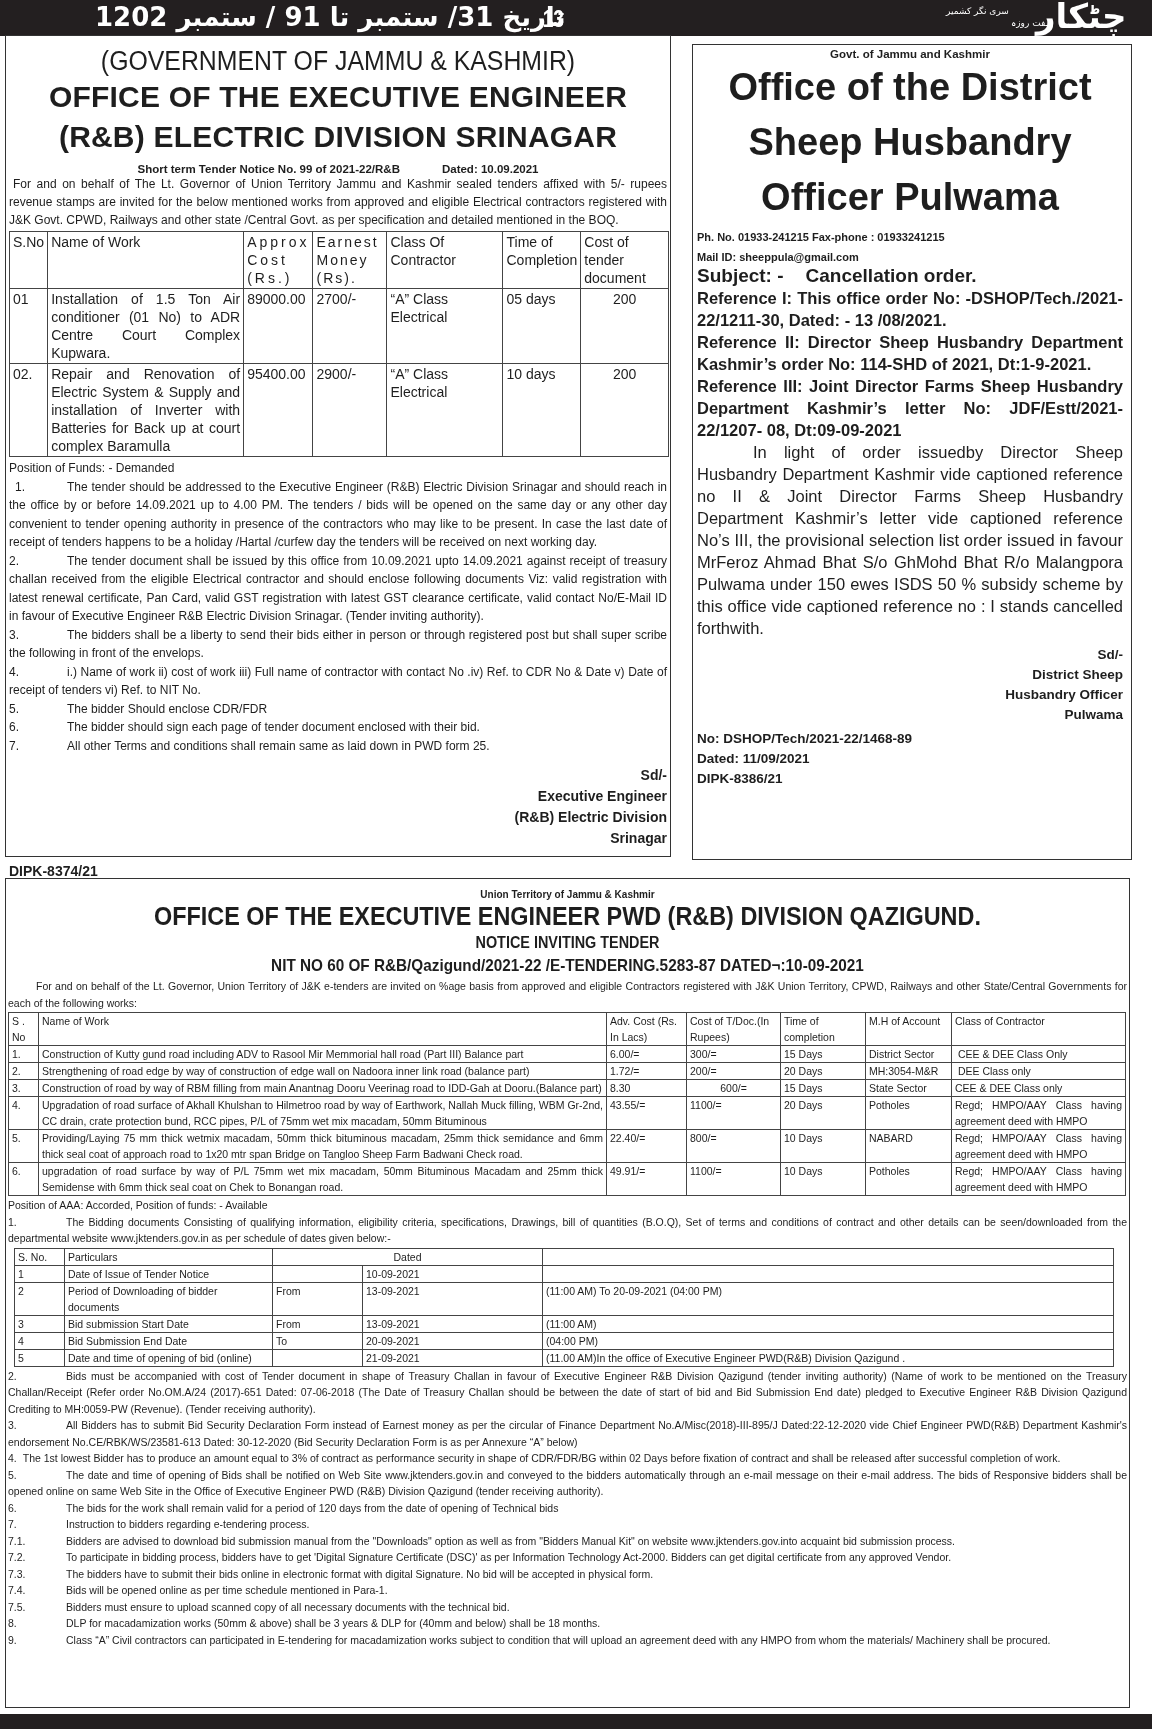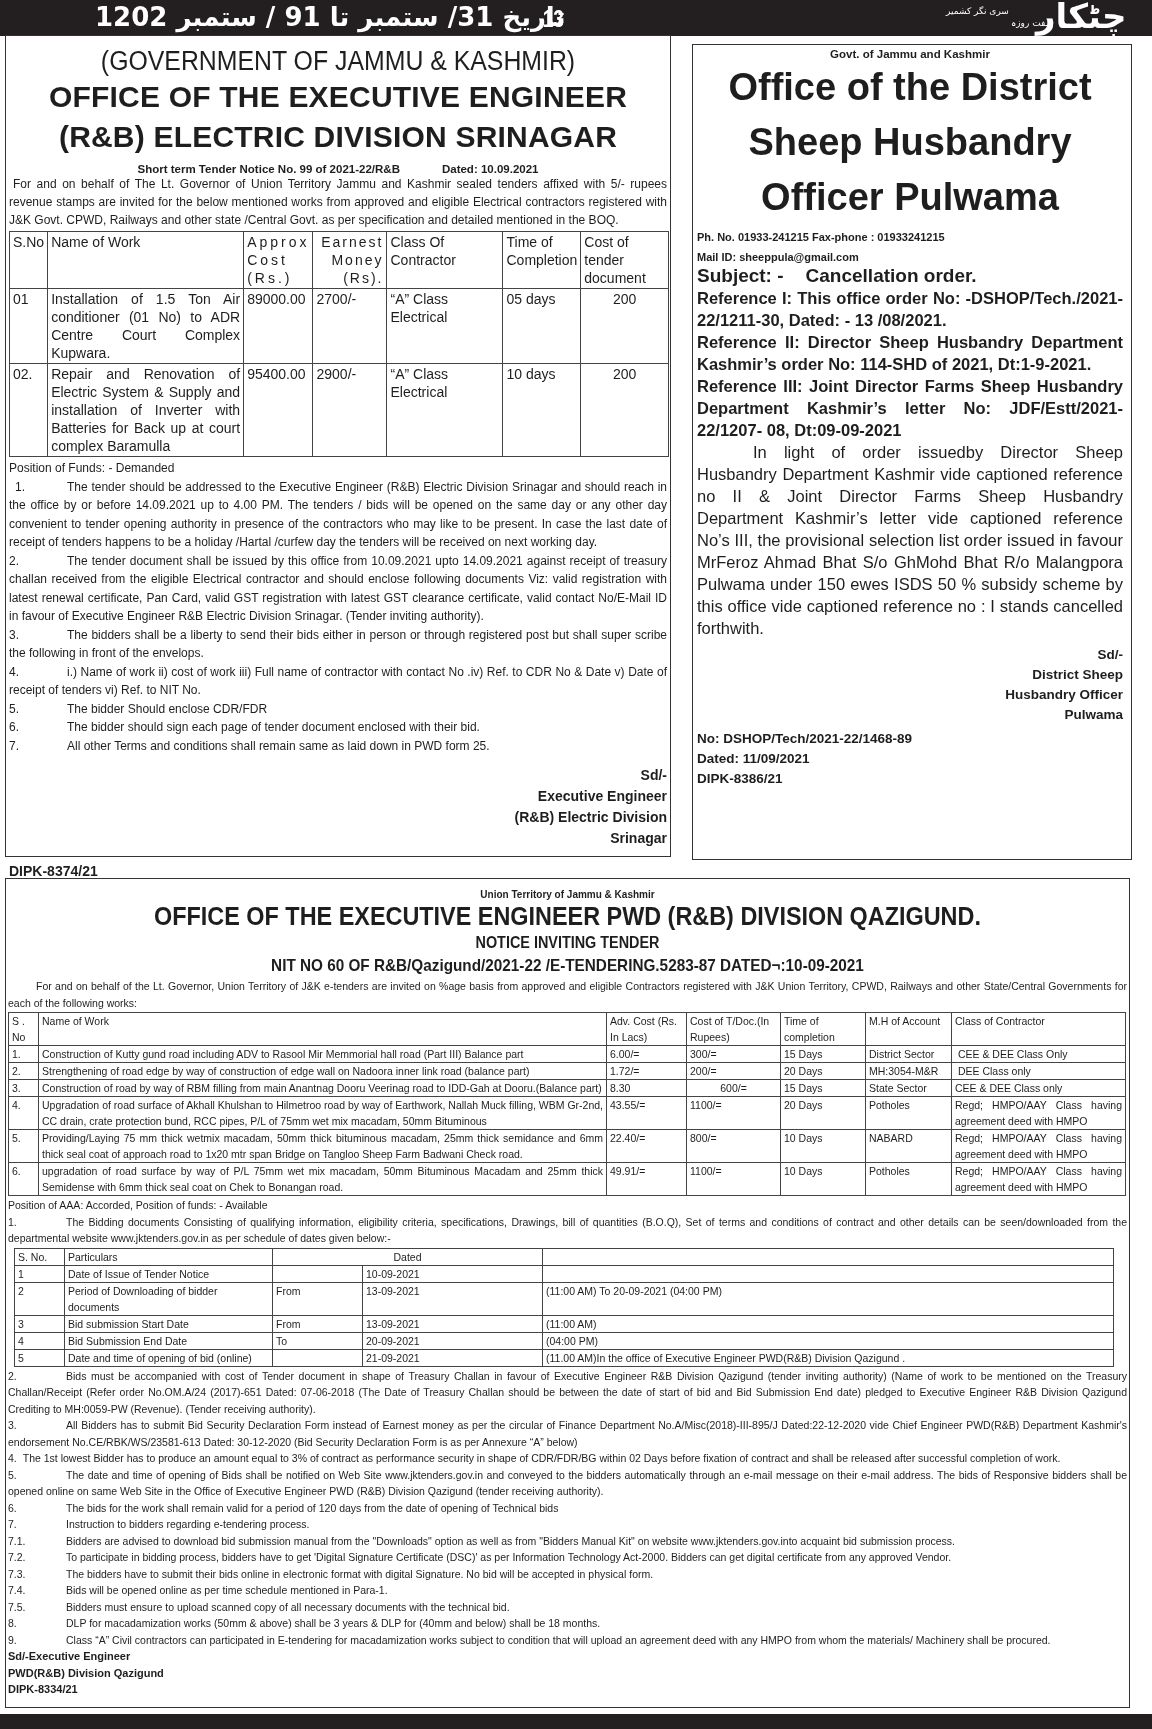--- a/index.html
+++ b/index.html
@@ -95,21 +95,21 @@
   <div class="ref">
     <span>Short term Tender Notice No. 99 of 2021-22/R&amp;B</span><span>Dated:  10.09.2021</span>
   </div>
   <p class="intro">For and on behalf of The Lt. Governor of  Union Territory Jammu and Kashmir  sealed tenders affixed with 5/- rupees revenue stamps are invited for the below mentioned works from approved and eligible Electrical contractors registered with  J&amp;K Govt. CPWD, Railways and other state /Central Govt. as per specification  and detailed mentioned in the BOQ.</p>
   <table class="t">
     <tbody>
         <tr>
       <th style="width:34px">S.No</th>
       <th style="width:196px">Name of Work</th>
       <th style="width:62px; letter-spacing:3px;">Approx Cost (Rs.)</th>
-      <th style="width:74px; letter-spacing:2px;text-align:right;">Earnest Money (Rs).</th>
+      <th style="width:74px; letter-spacing:2px;">Earnest Money (Rs).</th>
       <th style="width:116px">Class Of Contractor</th>
       <th style="width:76px">Time of Completion</th>
       <th>Cost of tender document</th>
     </tr>
     <tr>
       <td>01</td>
       <td style="text-align:justify">Installation of 1.5 Ton Air conditioner (01 No) to ADR Centre Court Complex Kupwara.</td>
       <td>89000.00</td>
       <td>2700/-</td>
       <td>“A” Class Electrical</td>
@@ -295,20 +295,15 @@
   <div class="cond"><span class="n">5.</span><span>The date and time of opening of Bids shall be notified on Web Site www.jktenders.gov.in  and conveyed to the bidders automatically through an e-mail message on their e-mail address. The bids of Responsive bidders shall be opened online on same Web Site in the Office of Executive Engineer PWD (R&amp;B) Division Qazigund (tender receiving authority).</span></div>
   <div class="cond"><span class="n">6.</span><span>The bids for the work shall remain valid for a period of 120 days from the date of opening of Technical bids</span></div>
   <div class="cond"><span class="n">7.</span><span>Instruction to bidders regarding e-tendering process.</span></div>
   <div class="cond"><span class="n">7.1.</span><span>Bidders are advised to download bid submission manual from the "Downloads" option as well as from "Bidders Manual Kit" on website www.jktenders.gov.into acquaint bid submission process.</span></div>
   <div class="cond"><span class="n">7.2.</span><span>To participate in bidding process, bidders have to get 'Digital Signature Certificate (DSC)' as per Information Technology Act-2000. Bidders can get digital certificate from any approved Vendor.</span></div>
   <div class="cond"><span class="n">7.3.</span><span>The bidders have to submit their bids online in electronic format with digital Signature. No  bid will be accepted in physical form.</span></div>
   <div class="cond"><span class="n">7.4.</span><span>Bids will be opened online as per time schedule mentioned in Para-1.</span></div>
   <div class="cond"><span class="n">7.5.</span><span>Bidders must ensure to upload scanned copy of all necessary documents with the technical bid.</span></div>
   <div class="cond"><span class="n">8.</span><span>DLP for macadamization works (50mm &amp; above) shall be 3 years &amp; DLP for (40mm and below) shall be 18 months.</span></div>
   <div class="cond"><span class="n">9.</span><span>Class “A” Civil contractors can participated in E-tendering for macadamization works subject to condition that will upload an agreement deed with any HMPO from whom the materials/ Machinery shall be procured.</span></div>
-  <div class="sign3">
-    <div>Sd/-Executive Engineer</div>
-    <div>PWD(R&amp;B) Division Qazigund</div>
-    <div>DIPK-8334/21</div>
-  </div>
 </div>
 
 <div class="footer-bar"></div>
 
 </body></html>

